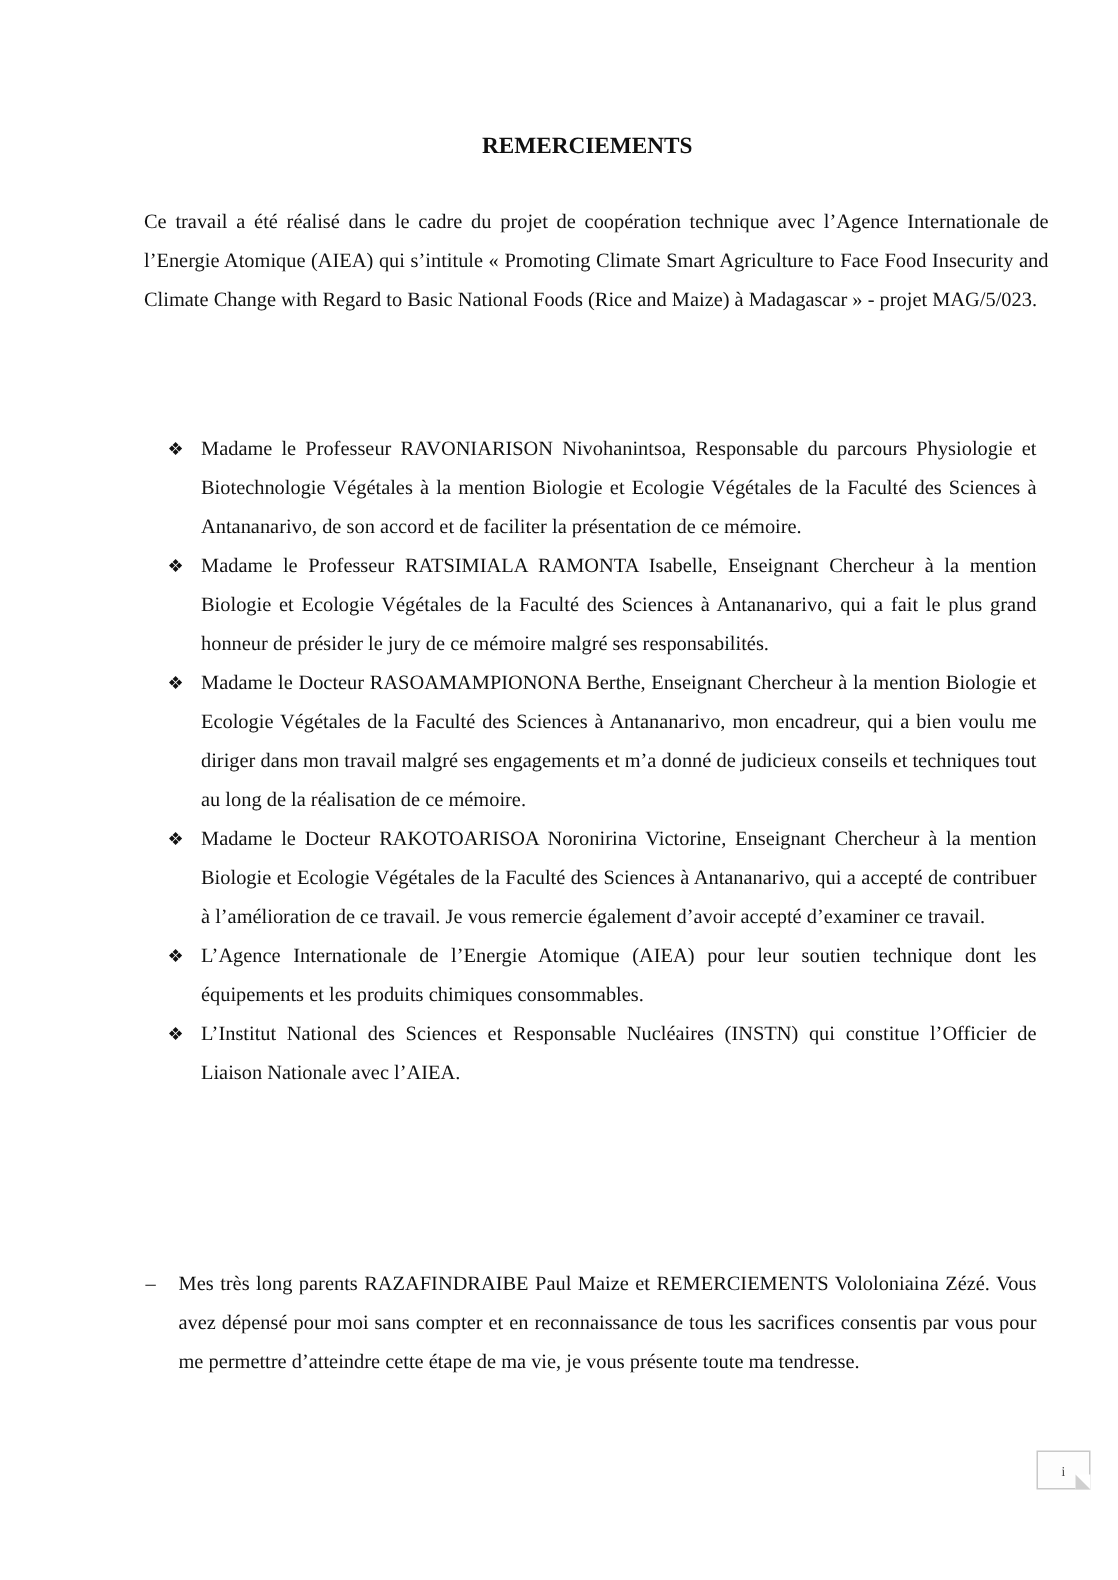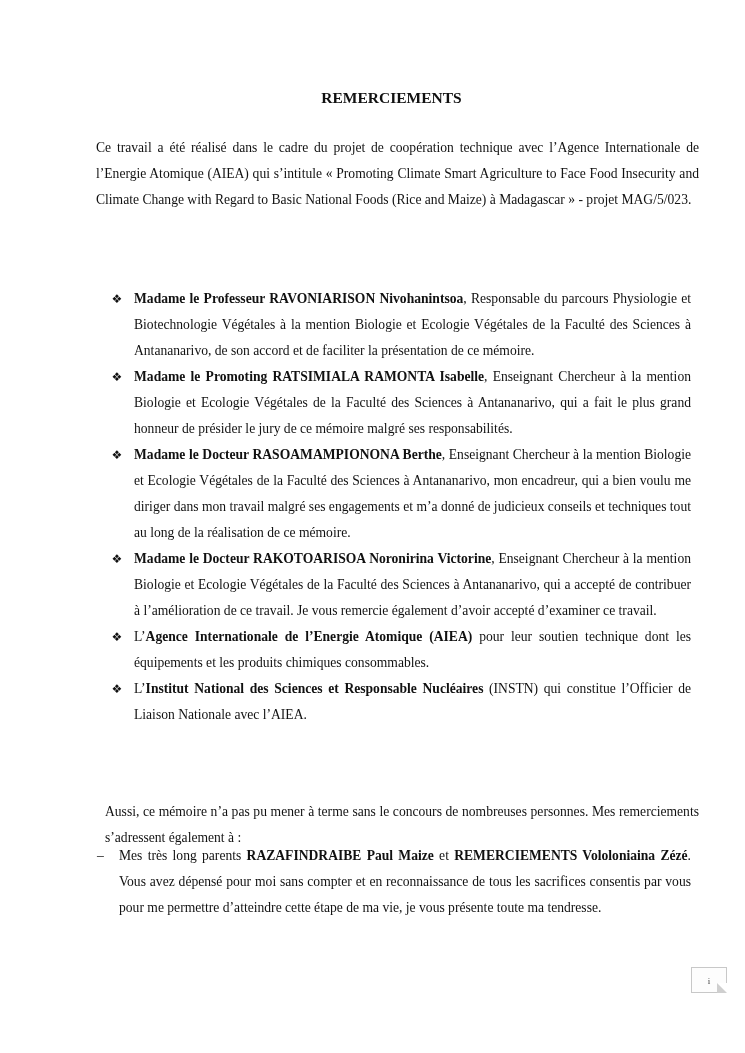--- a/index.html
+++ b/index.html
@@ -19,21 +19,21 @@
   }
   .list { position: absolute; left: 106px; width: 585px; margin: 0; padding: 0; list-style: none; }
   .list li { position: relative; padding-left: 28px; text-align: justify; line-height: 26px; }
   .bullet {
     position: absolute; left: 4px; top: 0; width: 14px; text-align: center;
     font-family: "DejaVu Sans", sans-serif; font-size: 12px;
   }
   .dash-list { position: absolute; left: 97px; width: 594px; margin: 0; padding: 0; list-style: none; }
   .dash-list li { position: relative; padding-left: 22px; text-align: justify; line-height: 26px; }
   .dash { position: absolute; left: 0; top: 0; }
-  b { font-weight: bold; margin-top: 18px; }
+  b { font-weight: normal; margin-top: 18px; }
   .pagenum {
     position: absolute; left: 691px; top: 967px; width: 36px; height: 26px;
     border: 1px solid #c8c8c8; background: #fdfdfd; box-sizing: border-box;
     font-size: 9px; color: #444; text-align: center; line-height: 26px;
   }
   .pagenum .fold {
     position: absolute; right: -1px; bottom: -1px; width: 0; height: 0;
     border-left: 10px solid #cfcfcf; border-top: 10px solid #ffffff;
   }
 </style>
@@ -45,37 +45,36 @@
   <div class="title">REMERCIEMENTS</div>
 
   <p class="para" style="top:127px;">Ce travail a été réalisé dans le cadre du projet de coopération technique avec l’Agence Internationale de l’Energie Atomique (AIEA) qui s’intitule « Promoting Climate Smart Agriculture to Face Food Insecurity and Climate Change with Regard to Basic National Foods (Rice and Maize) à Madagascar » - projet MAG/5/023.</p>
 
 
   <ul class="list" style="top:286px;">
     <li>
       <span class="bullet">❖</span><span></span><b>Madame le Professeur RAVONIARISON Nivohanintsoa</b><span>, Responsable du parcours Physiologie et Biotechnologie Végétales à la mention Biologie et Ecologie Végétales de la Faculté des Sciences à Antananarivo, de son accord et de faciliter la présentation de ce mémoire.</span>
     </li>
     <li>
-      <span class="bullet">❖</span><span></span><b>Madame le Promoting RATSIMIALA RAMONTA Isabelle</b><span>,  Enseignant Chercheur à la mention Biologie et Ecologie Végétales de la Faculté des Sciences à Antananarivo, qui a fait le plus grand honneur de présider le jury de ce mémoire malgré ses responsabilités.</span>
+      <span class="bullet">❖</span><span></span><b>Madame le Professeur RATSIMIALA RAMONTA Isabelle</b><span>,  Enseignant Chercheur à la mention Biologie et Ecologie Végétales de la Faculté des Sciences à Antananarivo, qui a fait le plus grand honneur de présider le jury de ce mémoire malgré ses responsabilités.</span>
     </li>
     <li>
       <span class="bullet">❖</span><span></span><b>Madame le Docteur RASOAMAMPIONONA Berthe</b><span>, Enseignant Chercheur à la mention Biologie et Ecologie Végétales de la Faculté des Sciences à Antananarivo, mon encadreur, qui a bien voulu me diriger dans mon travail malgré ses engagements et m’a donné de judicieux conseils et techniques tout au long de la réalisation de ce mémoire.</span>
     </li>
     <li>
       <span class="bullet">❖</span><span></span><b>Madame le Docteur RAKOTOARISOA Noronirina Victorine</b><span>, Enseignant Chercheur à la mention Biologie et Ecologie Végétales de la Faculté des Sciences à Antananarivo, qui a accepté de contribuer à l’amélioration de ce travail. Je vous remercie également d’avoir accepté d’examiner ce travail.</span>
     </li>
     <li>
       <span class="bullet">❖</span><span>L’</span><b>Agence Internationale de l’Energie Atomique (AIEA)</b><span> pour leur soutien technique dont les équipements et les produits chimiques consommables.</span>
     </li>
     <li>
       <span class="bullet">❖</span><span>L’</span><b>Institut National des Sciences et Responsable Nucléaires</b><span> (INSTN) qui constitue l’Officier de Liaison  Nationale avec l’AIEA.</span>
     </li>
   </ul>
 
-  <p class="para" style="top:791px; left:97px; width:594px;">Aussi, ce mémoire n’a pas pu mener à terme sans le concours de nombreuses personnes. Mes remerciements s’adressent également à :</p>
 
   <ul class="dash-list" style="top:843px;">
     <li>
       <span class="dash">–</span><span>Mes très long parents </span><b>RAZAFINDRAIBE Paul Maize</b><span> et </span><b>REMERCIEMENTS Vololoniaina Zézé</b><span>. Vous avez dépensé pour moi sans compter et en reconnaissance de tous les sacrifices consentis par vous pour me permettre d’atteindre cette étape de ma vie, je vous présente toute ma tendresse.</span>
     </li>
   </ul>
 
   <div class="pagenum">
     <span>i</span>
     <span class="fold"></span>

